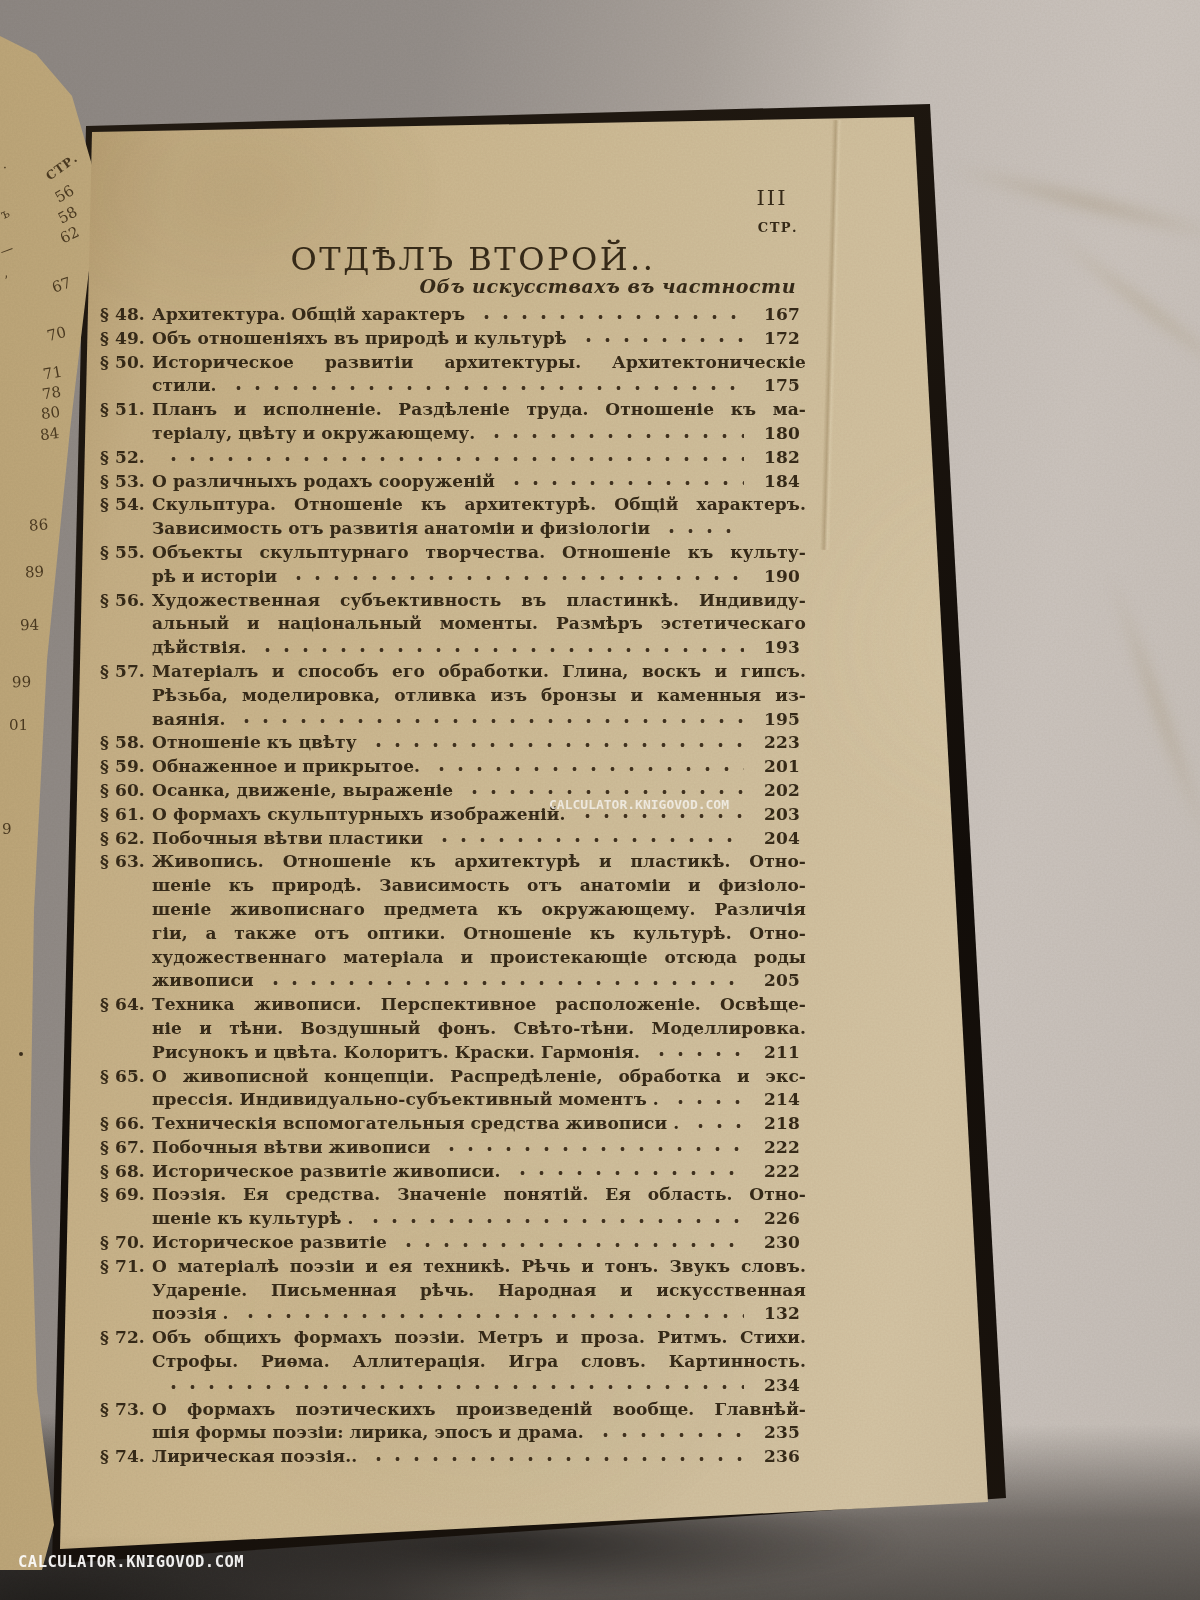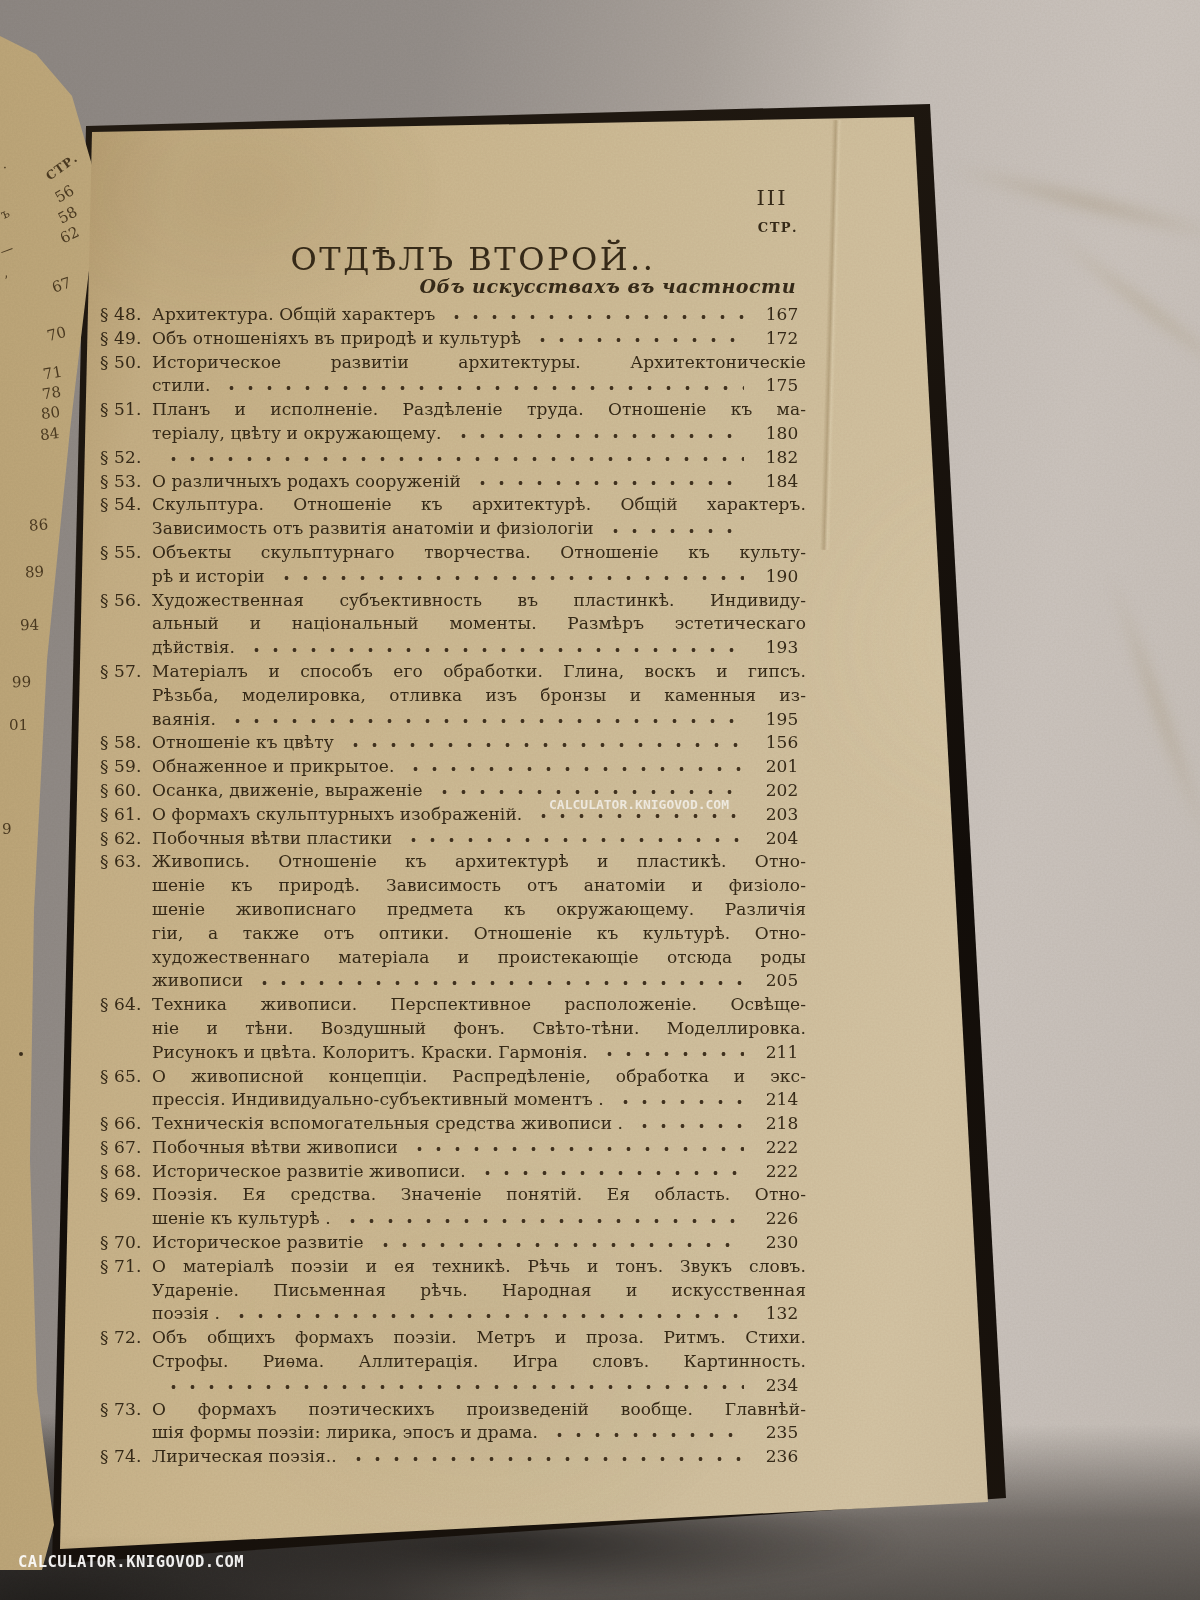--- a/index.html
+++ b/index.html
@@ -55,21 +55,21 @@
   
   .content{position:absolute;inset:0;color:#362a18;}
   .folio{position:absolute;left:730px;top:186px;width:84px;text-align:center;
          font-size:21px;letter-spacing:2px;}
   .colhdr{position:absolute;left:736px;top:220px;width:84px;text-align:center;
           font-size:13px;font-weight:600;letter-spacing:1.5px;}
   .title{position:absolute;left:150px;top:240px;width:646px;text-align:center;
          font-size:32px;letter-spacing:2.5px;font-weight:500;}
   .subtitle{position:absolute;left:150px;top:275px;width:646px;text-align:right;
             font-style:italic;font-weight:600;font-size:19px;letter-spacing:.5px;}
-  .entries{position:absolute;left:100px;top:303px;width:706px;font-size:17px;letter-spacing:.1px;}
+  .entries{position:absolute;left:100px;top:303px;width:706px;font-size:17px;letter-spacing:.1px;font-weight:bold;}
   .row{display:flex;align-items:baseline;line-height:23.8px;height:23.8px;white-space:nowrap;}
   .num{flex:0 0 52px;}
   .txt{flex:0 0 auto;}
   .txt.just{flex:1 1 auto;display:block;text-align:justify;text-align-last:justify;white-space:nowrap;}
   .leader{flex:1 1 auto;align-self:stretch;margin:0 14px 0 10px;
     background-image:radial-gradient(circle,#41321f 1.7px,rgba(0,0,0,0) 2.2px);
     background-size:19px 10px;background-repeat:repeat-x;background-position:2px 62%;}
   .pg{flex:0 0 48px;text-align:center;}
 
   
@@ -222,21 +222,21 @@
         <div class="row">
           <span class="num"></span>
           <span class="txt">ваянія.</span>
           <span class="leader"></span>
           <span class="pg">195</span>
         </div>
         <div class="row">
           <span class="num">§ 58.</span>
           <span class="txt">Отношеніе къ цвѣту</span>
           <span class="leader"></span>
-          <span class="pg">156</span>
+          <span class="pg">223</span>
         </div>
         <div class="row">
           <span class="num">§ 59.</span>
           <span class="txt">Обнаженное и прикрытое.</span>
           <span class="leader"></span>
           <span class="pg">201</span>
         </div>
         <div class="row">
           <span class="num">§ 60.</span>
           <span class="txt">Осанка, движеніе, выраженіе</span>

